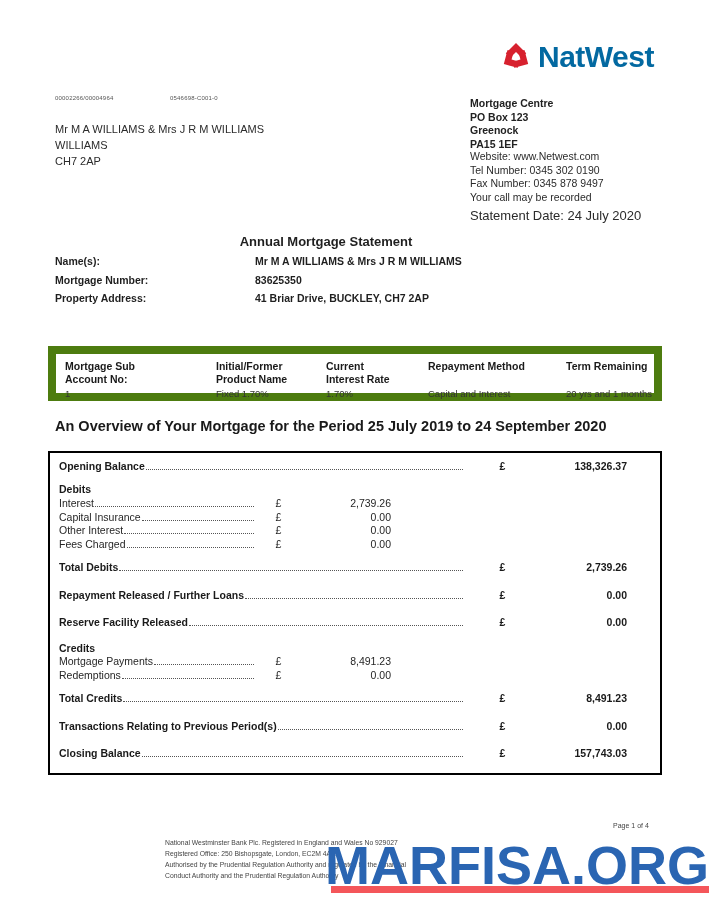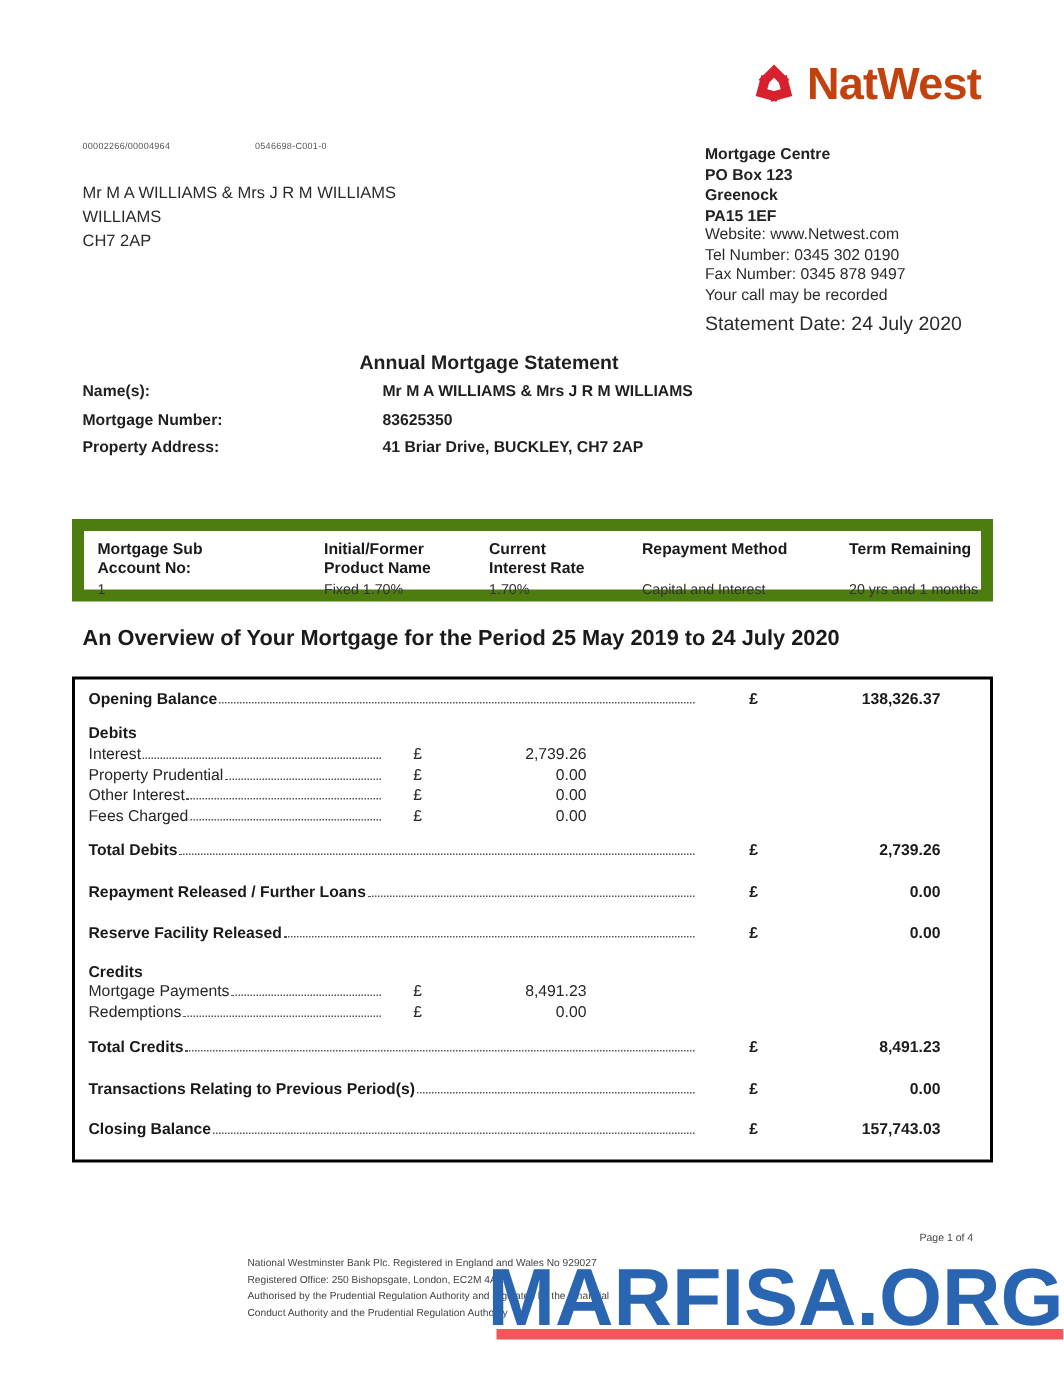--- a/index.html
+++ b/index.html
@@ -87,21 +87,21 @@
 <div class="abs logo-wrap" style="left:500px; top:40px;">
   <span style="display:inline-block; width:32px; height:32px;">
     <svg viewBox="0 0 100 100" width="32" height="32" aria-hidden="true">
       <g fill="#d7212e">
         <path d="M50 6 L82 38 L68 52 L50 34 L32 52 L18 38 Z"></path>
         <path d="M50 6 L82 38 L68 52 L50 34 L32 52 L18 38 Z" transform="rotate(120 50 50)"></path>
         <path d="M50 6 L82 38 L68 52 L50 34 L32 52 L18 38 Z" transform="rotate(240 50 50)"></path>
       </g>
     </svg>
   </span>
-  <span class="logo-text" style="color:#c2410c;">NatWest</span>
+  <span class="logo-text" style="color:#0369a1;">NatWest</span>
 </div>
 
 <div class="abs centre-block" style="left:470px; top:97px;">
   <div>Mortgage Centre</div>
   <div>PO Box 123</div>
   <div>Greenock</div>
   <div>PA15 1EF</div>
 </div>
 
 <div class="abs contact-block" style="left:470px; top:150px;">
@@ -147,41 +147,41 @@
   <div class="acct-col one-line" style="left:372px;">
     <div class="hdr">Repayment Method</div>
     <div class="val">Capital and Interest</div>
   </div>
   <div class="acct-col one-line" style="left:510px;">
     <div class="hdr">Term Remaining</div>
     <div class="val">20 yrs and 1 months</div>
   </div>
 </div>
 
-<div class="abs section-heading" style="left:55px; top:418px;">An Overview of Your Mortgage for the Period 25 May 2019 to 24 July 2020</div>
+<div class="abs section-heading" style="left:55px; top:418px;">An Overview of Your Mortgage for the Period 25 July 2019 to 24 September 2020</div>
 
 <div class="abs ov-box">
 
   <div class="ov-row bold" style="top:7px;">
     <span class="lbl">Opening Balance</span>
     <span class="leader"></span>
     <span class="cur">£</span>
     <span class="amt">138,326.37</span>
   </div>
 
   <div class="ov-section" style="top:30px;">Debits</div>
 
   <div class="ov-row sub" style="top:44px;justify-content:space-between;">
     <span class="lbl">Interest</span>
     <span class="leader"></span>
     <span class="cur">£</span>
     <span class="amt">2,739.26</span>
   </div>
   <div class="ov-row sub" style="top:58px;">
-    <span class="lbl">Property Prudential</span>
+    <span class="lbl">Capital Insurance</span>
     <span class="leader"></span>
     <span class="cur">£</span>
     <span class="amt">0.00</span>
   </div>
   <div class="ov-row sub" style="top:71px;">
     <span class="lbl">Other Interest</span>
     <span class="leader"></span>
     <span class="cur">£</span>
     <span class="amt">0.00</span>
   </div>

